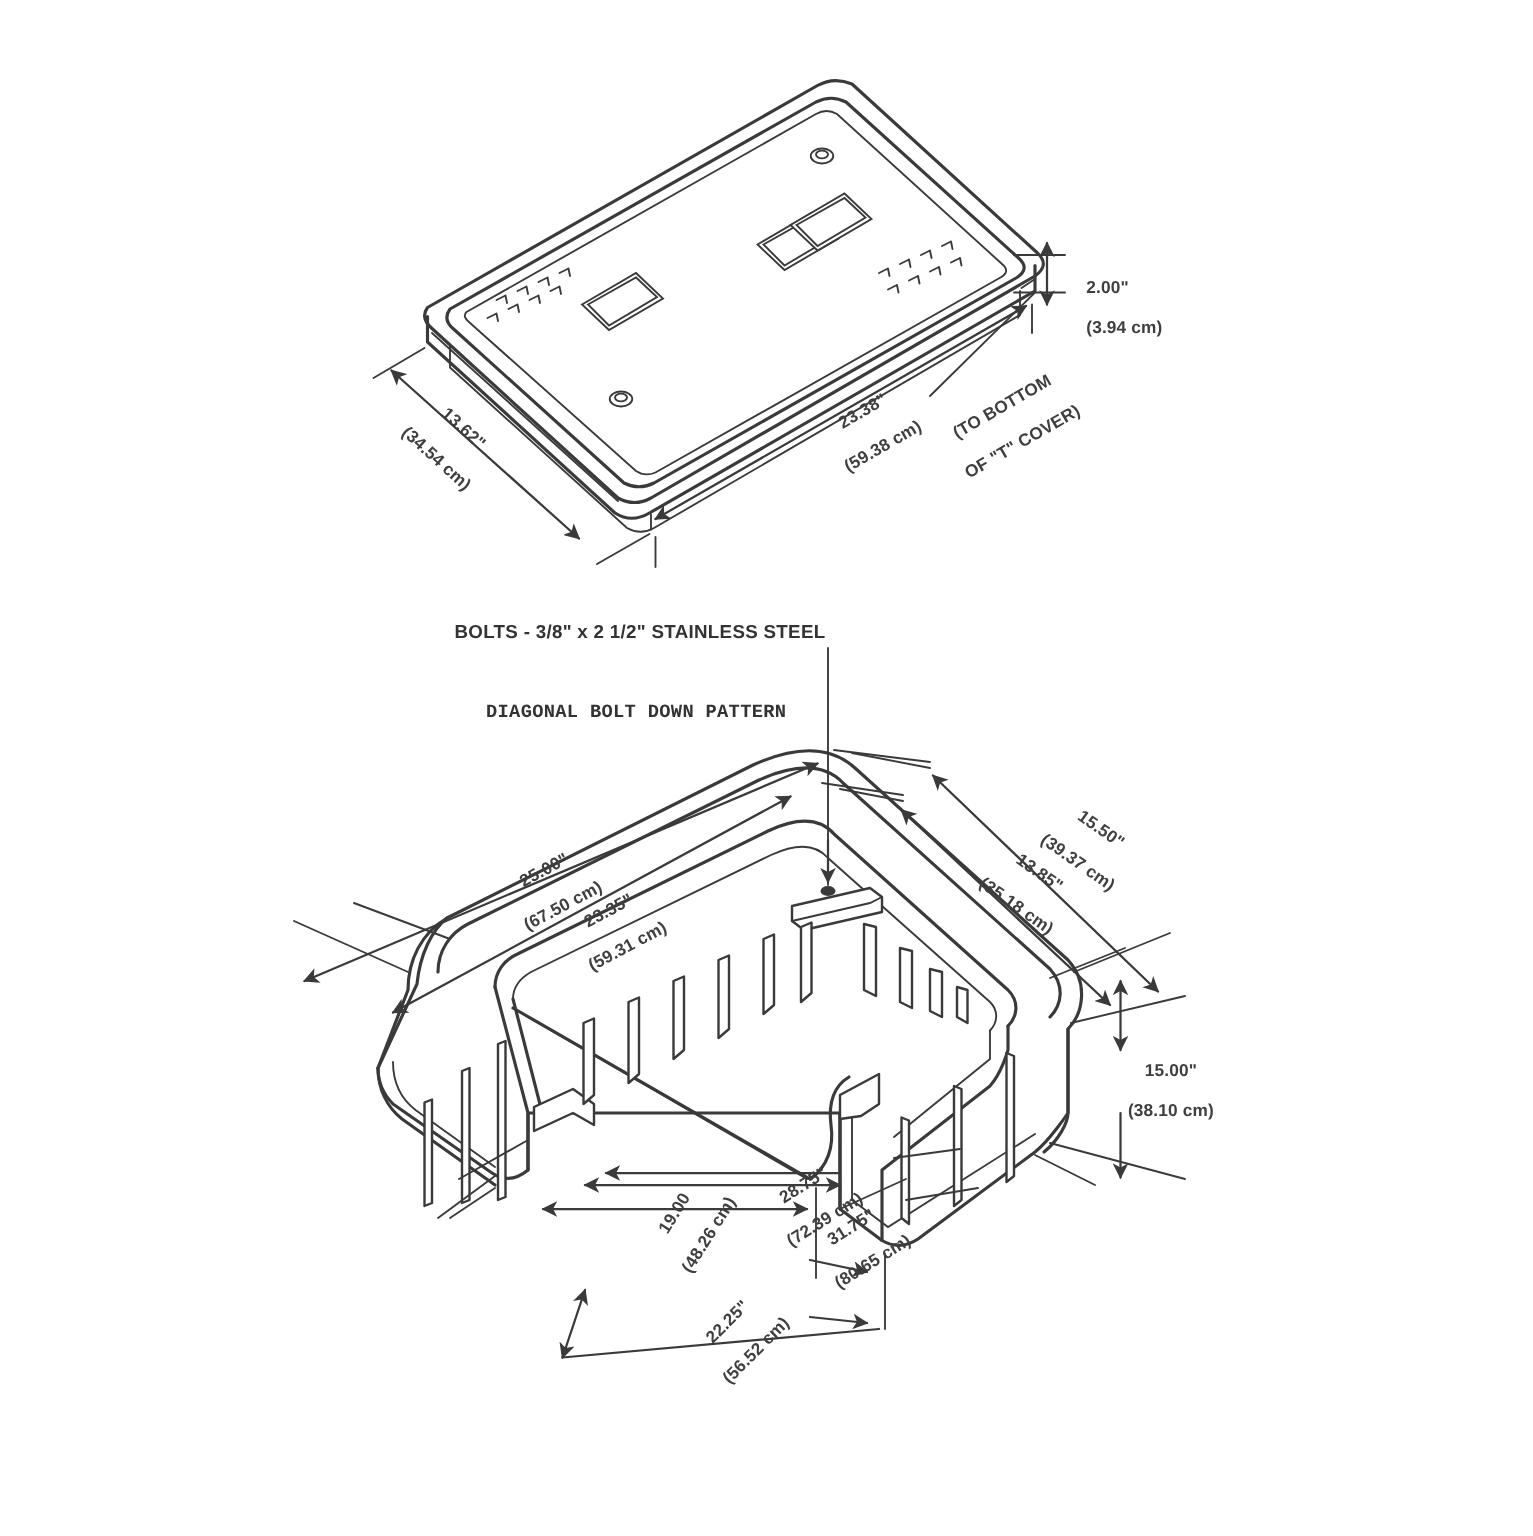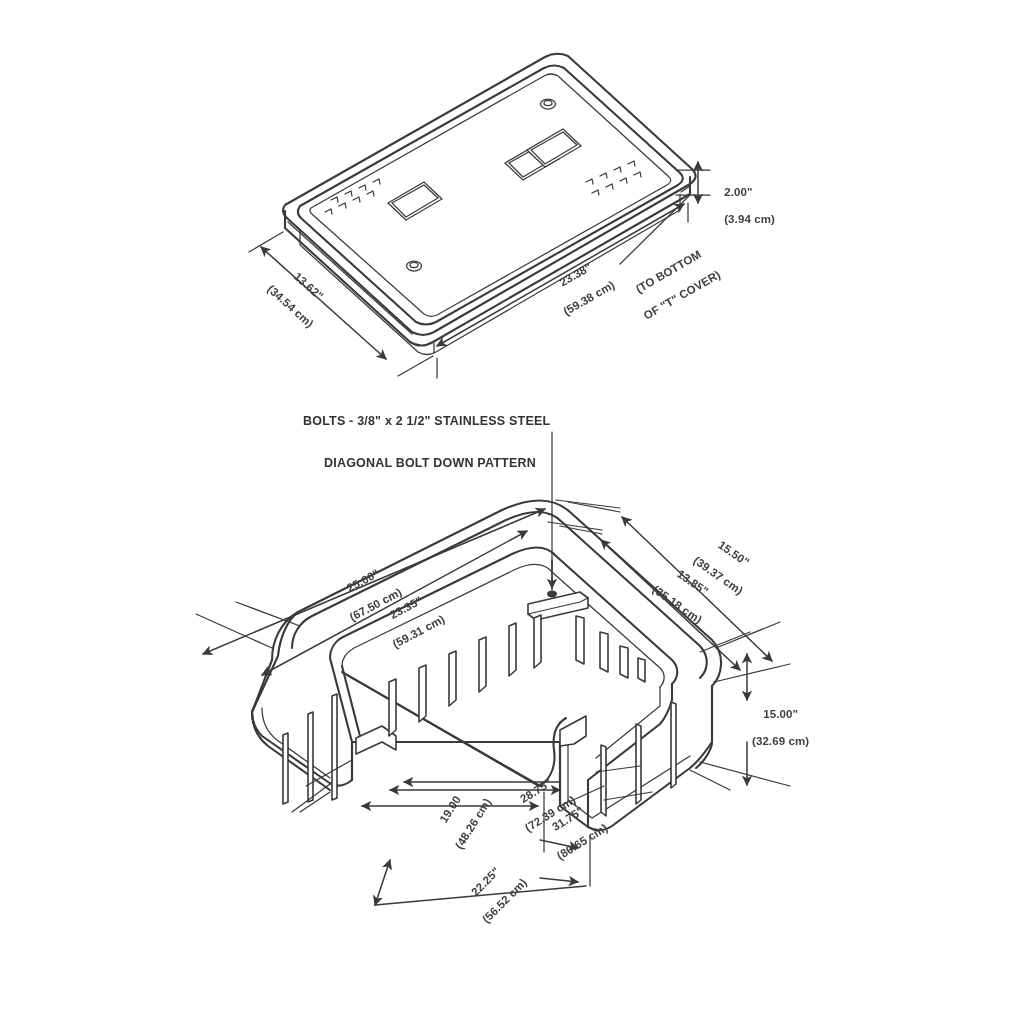--- a/index.html
+++ b/index.html
@@ -278,21 +278,21 @@
     <span>2.00"</span><br>
     <span>(3.94 cm)</span>
   </div>
 
   <div class="lbl two" style="left:616px; top:253px; width:108px; transform:rotate(-30deg);">
     <span>(TO BOTTOM</span><br>
     <span>OF "T" COVER)</span>
   </div>
 
   <div class="note" style="left:303px; top:414px;">BOLTS - 3/8" x 2 1/2" STAINLESS STEEL</div>
-  <div class="note" style="left:324px; top:456px;">DIAGONAL BOLT DOWN PATTERN</div>
+  <div class="note" style="left:324px; top:468px;font-family:Liberation Mono, monospace;">DIAGONAL BOLT DOWN PATTERN</div>
 
   <div class="lbl two" style="left:312px; top:562px; width:104px; transform:rotate(-28deg);">
     <span>25.00"</span><br>
     <span>(67.50 cm)</span>
   </div>
 
   <div class="lbl two" style="left:355px; top:589px; width:104px; transform:rotate(-28deg);">
     <span>23.35"</span><br>
     <span>(59.31 cm)</span>
   </div>
@@ -302,21 +302,21 @@
     <span>(39.37 cm)</span>
   </div>
 
   <div class="lbl two" style="left:627px; top:556px; width:104px; transform:rotate(35deg);">
     <span>13.85"</span><br>
     <span>(35.18 cm)</span>
   </div>
 
   <div class="lbl two" style="left:728px; top:694px; width:92px;">
     <span>15.00"</span><br>
-    <span>(32.69 cm)</span>
+    <span>(38.10 cm)</span>
   </div>
 
   <div class="lbl two" style="left:410px; top:788px; width:98px; transform:rotate(-58deg);">
     <span>19.00</span><br>
     <span>(48.26 cm)</span>
   </div>
 
   <div class="lbl two" style="left:442px; top:862px; width:98px; transform:rotate(-45deg);">
     <span>22.25"</span><br>
     <span>(56.52 cm)</span>

